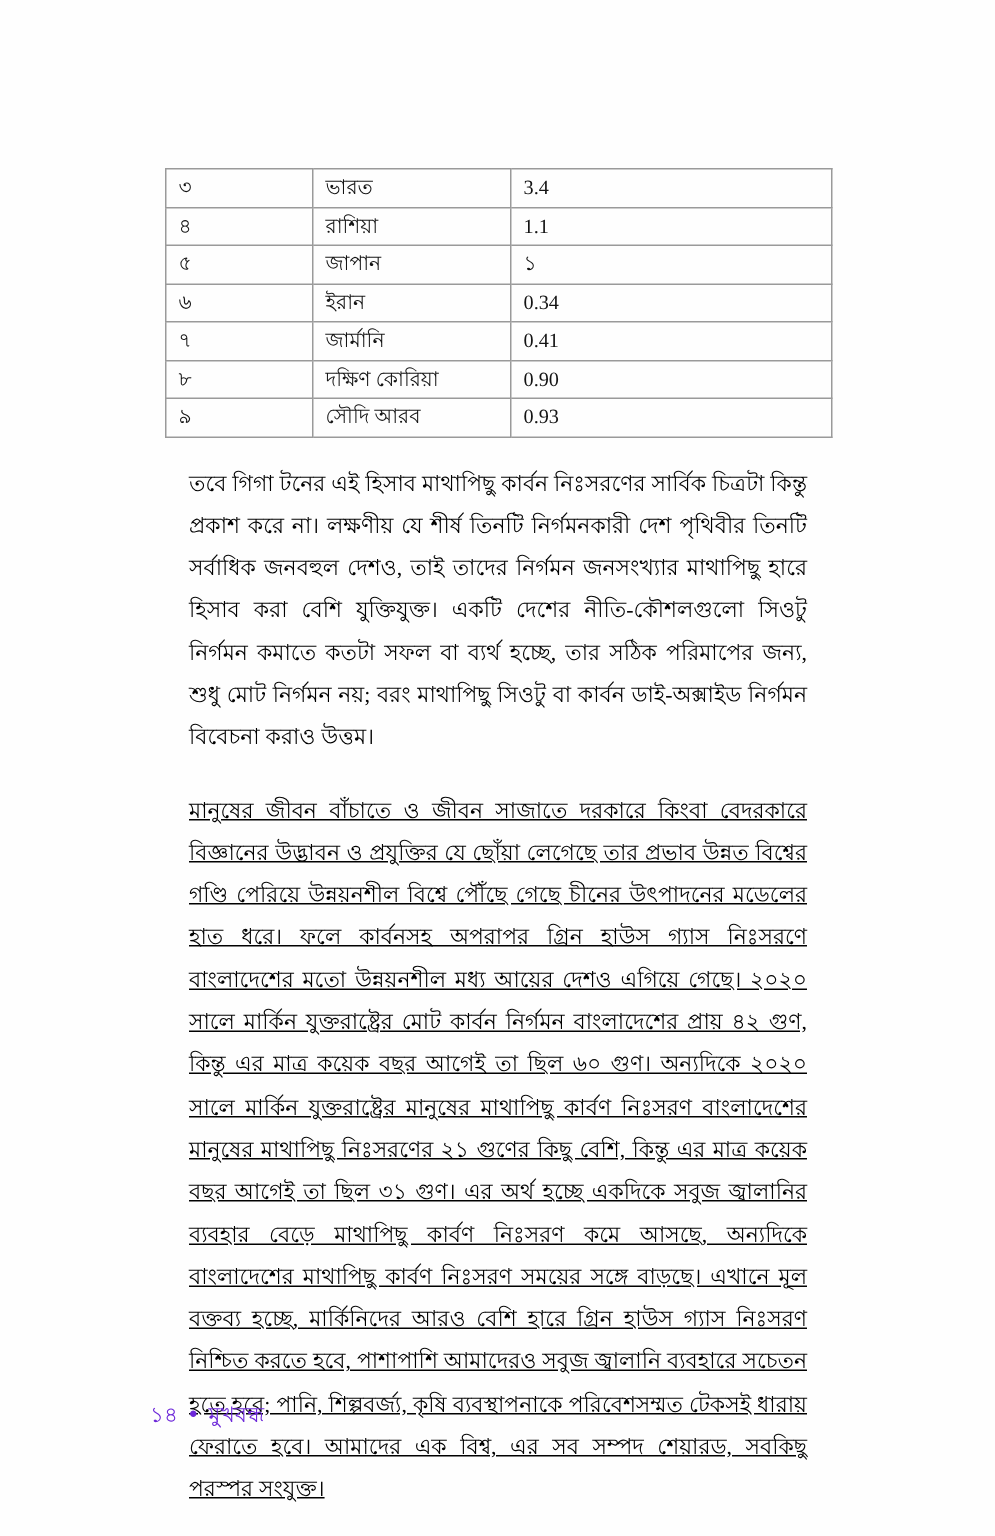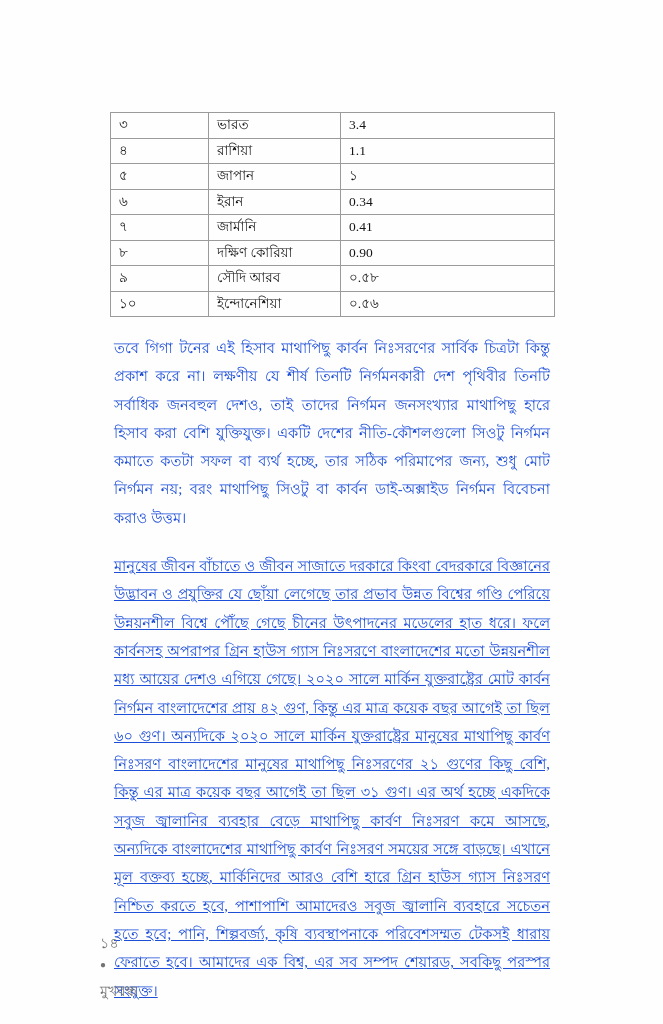--- a/index.html
+++ b/index.html
@@ -51,42 +51,41 @@
     font-family: "Liberation Serif", "DejaVu Serif", serif;
     white-space: nowrap;
   }
 
   
   .para {
     font-size: 14.6px;
     line-height: 28.3px;
     text-align: justify;
     text-justify: inter-word;
-    margin: 4px;
-    color: #1d4ed8;
+    margin: 16px;
+    color: #000000;
     word-spacing: 0.02em;
     hyphens: none;
   }
   #p1 { margin-top: 17px; }
   #p2 { margin-top: 20px; text-decoration: underline; }
 
   
   #footer {
     position: absolute;
     left: 100px;
     top: 932px;
     font-size: 14.2px;
-    color: #737373;
+    color: #6d28d9;
     letter-spacing: 0.2px;
     font-family: "Liberation Serif", "DejaVu Serif", serif;
     display: flex;
     align-items: baseline;
     gap: 7px;
     white-space: nowrap;
-    flex-direction: column;
   }
   #footer .fdot {
     font-size: 10px;
     line-height: 1;
     position: relative;
     top: -3px;
   }
 </style>
 </head>
 <body>
@@ -127,26 +126,21 @@
           <td>0.41</td>
         </tr>
         <tr>
           <td>৮</td>
           <td>দক্ষিণ কোরিয়া</td>
           <td>0.90</td>
         </tr>
         <tr>
           <td>৯</td>
           <td>সৌদি আরব</td>
-          <td>০.৫৮</td>
-        </tr>
-        <tr>
-          <td>১০</td>
-          <td>ইন্দোনেশিয়া</td>
-          <td>০.৫৬</td>
+          <td>0.93</td>
         </tr>
       </tbody>
     </table>
 
     <p id="p1" class="para">তবে গিগা টনের এই হিসাব মাথাপিছু কার্বন নিঃসরণের সার্বিক চিত্রটা কিন্তু প্রকাশ করে না। লক্ষণীয় যে শীর্ষ তিনটি নির্গমনকারী দেশ পৃথিবীর তিনটি সর্বাধিক জনবহুল দেশও, তাই তাদের নির্গমন জনসংখ্যার মাথাপিছু হারে হিসাব করা বেশি যুক্তিযুক্ত। একটি দেশের নীতি-কৌশলগুলো সিওটু নির্গমন কমাতে কতটা সফল বা ব্যর্থ হচ্ছে, তার সঠিক পরিমাপের জন্য, শুধু মোট নির্গমন নয়; বরং মাথাপিছু সিওটু বা কার্বন ডাই-অক্সাইড নির্গমন বিবেচনা করাও উত্তম।</p>
     <p id="p2" class="para">মানুষের জীবন বাঁচাতে ও জীবন সাজাতে দরকারে কিংবা বেদরকারে বিজ্ঞানের উদ্ভাবন ও প্রযুক্তির যে ছোঁয়া লেগেছে তার প্রভাব উন্নত বিশ্বের গণ্ডি পেরিয়ে উন্নয়নশীল বিশ্বে পৌঁছে গেছে চীনের উৎপাদনের মডেলের হাত ধরে। ফলে কার্বনসহ অপরাপর গ্রিন হাউস গ্যাস নিঃসরণে বাংলাদেশের মতো উন্নয়নশীল মধ্য আয়ের দেশও এগিয়ে গেছে। ২০২০ সালে মার্কিন যুক্তরাষ্ট্রের মোট কার্বন নির্গমন বাংলাদেশের প্রায় ৪২ গুণ, কিন্তু এর মাত্র কয়েক বছর আগেই তা ছিল ৬০ গুণ। অন্যদিকে ২০২০ সালে মার্কিন যুক্তরাষ্ট্রের মানুষের মাথাপিছু কার্বণ নিঃসরণ বাংলাদেশের মানুষের মাথাপিছু নিঃসরণের ২১ গুণের কিছু বেশি, কিন্তু এর মাত্র কয়েক বছর আগেই তা ছিল ৩১ গুণ। এর অর্থ হচ্ছে একদিকে সবুজ জ্বালানির ব্যবহার বেড়ে মাথাপিছু কার্বণ নিঃসরণ কমে আসছে, অন্যদিকে বাংলাদেশের মাথাপিছু কার্বণ নিঃসরণ সময়ের সঙ্গে বাড়ছে। এখানে মূল বক্তব্য হচ্ছে, মার্কিনিদের আরও বেশি হারে গ্রিন হাউস গ্যাস নিঃসরণ নিশ্চিত করতে হবে, পাশাপাশি আমাদেরও সবুজ জ্বালানি ব্যবহারে সচেতন হতে হবে; পানি, শিল্পবর্জ্য, কৃষি ব্যবস্থাপনাকে পরিবেশসম্মত টেকসই ধারায় ফেরাতে হবে। আমাদের এক বিশ্ব, এর সব সম্পদ শেয়ারড, সবকিছু পরস্পর সংযুক্ত।</p>
 
   </div>
 
   <div id="footer">

